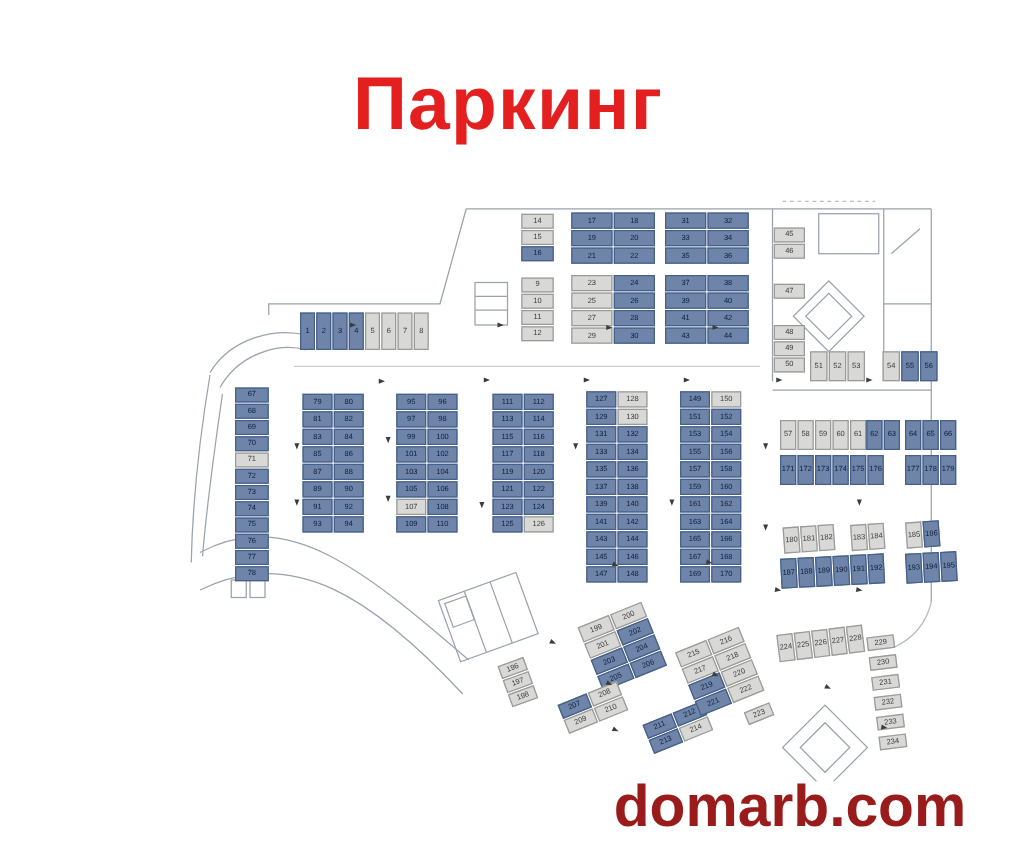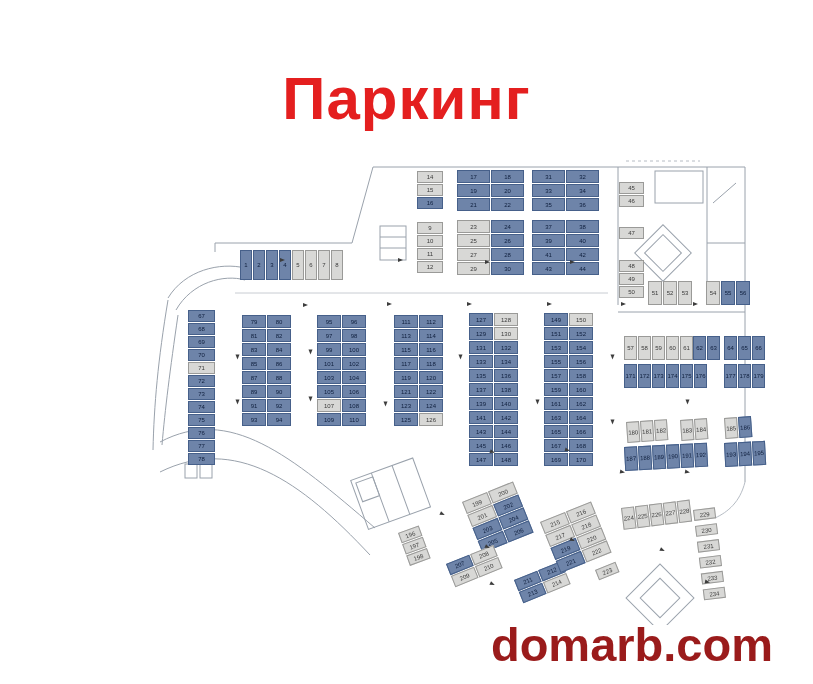--- a/index.html
+++ b/index.html
@@ -1,18 +1,18 @@
 <!DOCTYPE html>
 <html><head>
 <meta charset="utf-8">
 <style>
   html,body{margin:0;padding:0;background:#ffffff;}
   body{width:813px;height:684px;position:relative;overflow:hidden;
        font-family:"Liberation Sans", sans-serif;}
-  .title{position:absolute;left:0;right:0;top:64px;text-align:center;
+  .title{position:absolute;left:0;right:0;top:48px;text-align:center;
          font-size:60px;font-weight:bold;letter-spacing:1px;}
   .watermark{position:absolute;right:40px;bottom:12px;
          font-size:47px;font-weight:bold;}
   .plan{position:absolute;left:140px;top:150px;width:615px;height:475px;}
   .plan svg{position:absolute;left:0;top:0;}
   .pgroup{position:absolute;display:grid;gap:1px;transform-origin:0 0;}
   .cell{box-sizing:border-box;display:flex;align-items:center;justify-content:center;
         font-size:6px;line-height:1;overflow:hidden;}
   .cell.b{background:#6e84a9;border:1px solid #46608a;color:#0f1f3d;}
   .cell.g{background:#d8d8d6;border:1px solid #9a9a98;color:#3a3a3a;}

